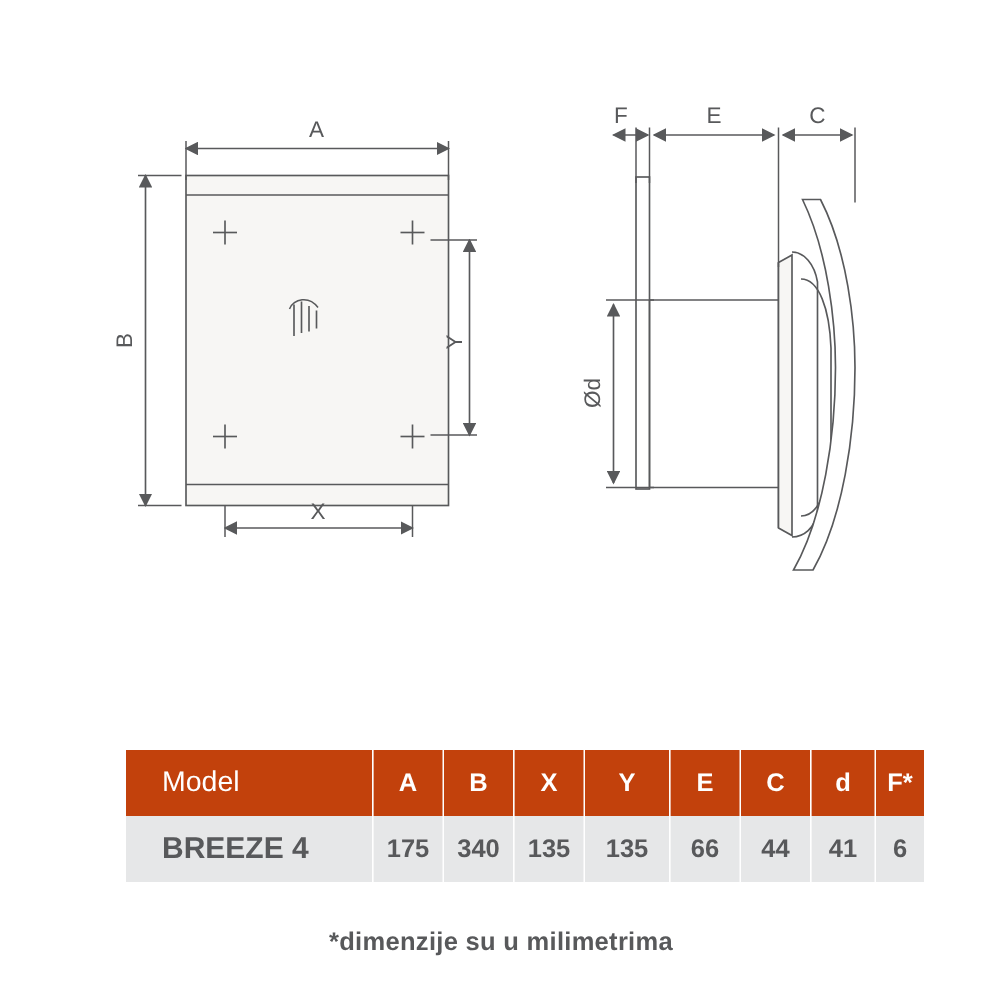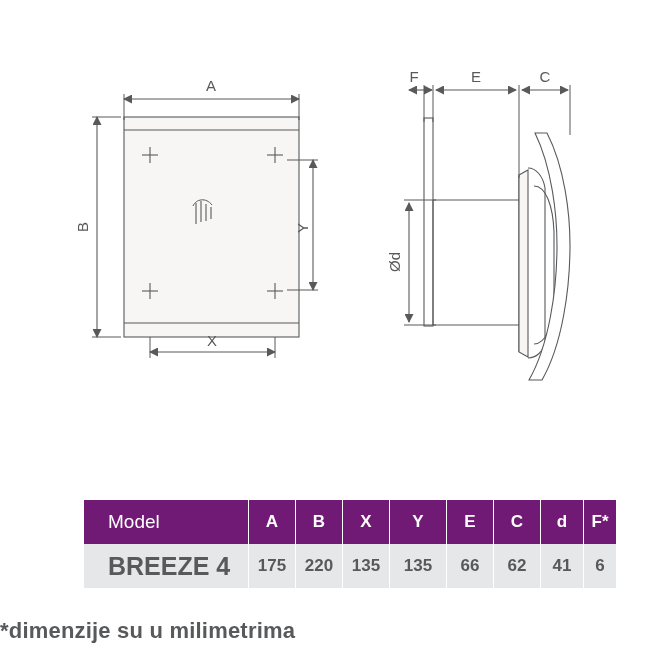--- a/index.html
+++ b/index.html
@@ -44,50 +44,51 @@
   }
   .spec-table th, .spec-table td {
     padding: 0;
     margin: 0;
     text-align: center;
     vertical-align: middle;
     height: 44px;
     font-weight: bold;
   }
   .hdr-row th {
-    background: #701a75;
+    background: #c2410c;
     color: #ffffff;
     font-size: 17px;
     border-right: 1px solid #ffffff;
   }
   .hdr-row th:last-child { border-right: none; }
   .hdr-row th.model-col {
     font-weight: normal;
     font-size: 19px;
     text-align: left;
     padding-left: 24px;
   }
   .data-row td {
     background: #e6e7e8;
     color: #58595b;
     font-size: 17px;
     border-right: 1px solid #ffffff;
   }
   .data-row td:last-child { border-right: none; }
   .data-row td.model-col {
-    font-size: 25px;
+    font-size: 20px;
     text-align: left;
     padding-left: 24px;
   }
   .footnote {
     position: absolute;
     left: 0;
     top: 618px;
     width: 668px;
-    font-size: 22px;
+    text-align: center;
+    font-size: 17px;
     font-weight: bold;
     color: #58595b;
     letter-spacing: 0.2px;
   }
 </style>
 </head>
 <body>
 
 <div id="stage">
 
@@ -196,25 +197,25 @@
         <th style="width:46px">E</th>
         <th style="width:46px">C</th>
         <th style="width:42px">d</th>
         <th style="width:32px">F*</th>
       </tr>
     </thead>
     <tbody>
       <tr class="data-row">
         <td class="model-col">BREEZE 4</td>
         <td>175</td>
-        <td>220</td>
+        <td>340</td>
         <td>135</td>
         <td>135</td>
         <td>66</td>
-        <td>62</td>
+        <td>44</td>
         <td>41</td>
         <td>6</td>
       </tr>
     </tbody>
   </table>
 
   <div class="footnote">*dimenzije su u milimetrima</div>
 
 </div>
 

